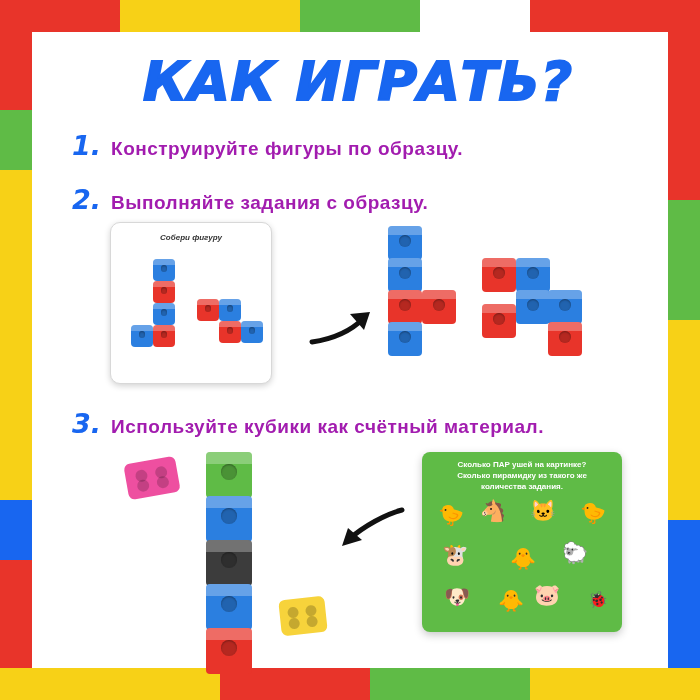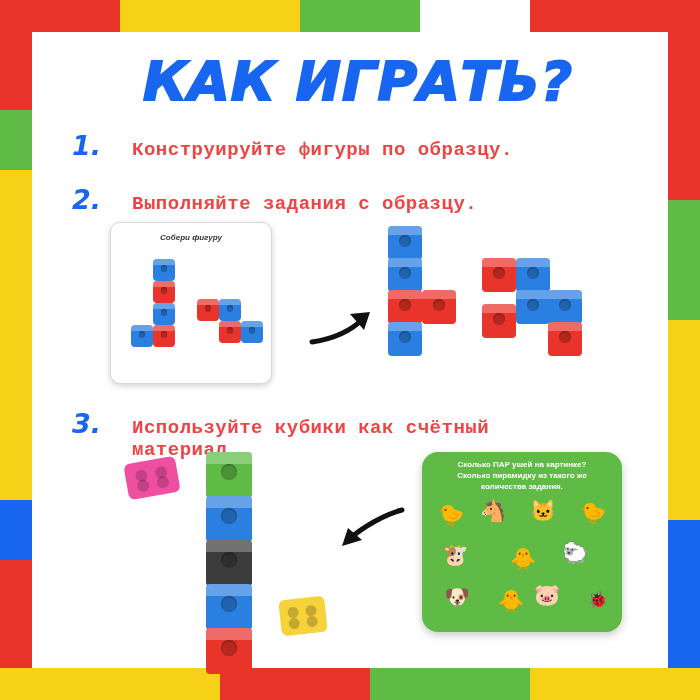--- a/index.html
+++ b/index.html
@@ -67,26 +67,25 @@
   }
   .step-num {
     font-family: "DejaVu Sans", sans-serif;
     font-size: 27px;
     font-weight: bold;
     font-style: italic;
     color: #1866f0;
     margin-right: 10px;
   }
   .step-text {
-    font-family: Liberation Mono, monospace;
+    font-family: Liberation Sans, sans-serif;
     font-size: 19px;
     font-weight: bold;
-    color: #ef4444;
+    color: #a21caf;
     letter-spacing: 0.5px;
-    margin-left: 21px;
   }
   #step1 { left: 32px; top: 98px; }
   #step2 { left: 32px; top: 152px; }
   #step3 { left: 32px; top: 376px; }
 
   
   .task-card {
     position: absolute;
     left: 70px;
     top: 190px;
@@ -140,21 +139,21 @@
   }
 
   
   .animal-card {
     position: absolute;
     left: 382px;
     top: 420px;
     width: 200px;
     height: 180px;
     background: #5fbb46;
-    border-radius: 16px;
+    border-radius: 8px;
     box-shadow: 0 3px 8px rgba(0,0,0,0.22);
     overflow: hidden;
   }
   .animal-card-text {
     position: absolute;
     top: 8px;
     left: 8px;
     right: 8px;
     text-align: center;
     font-size: 8px;

